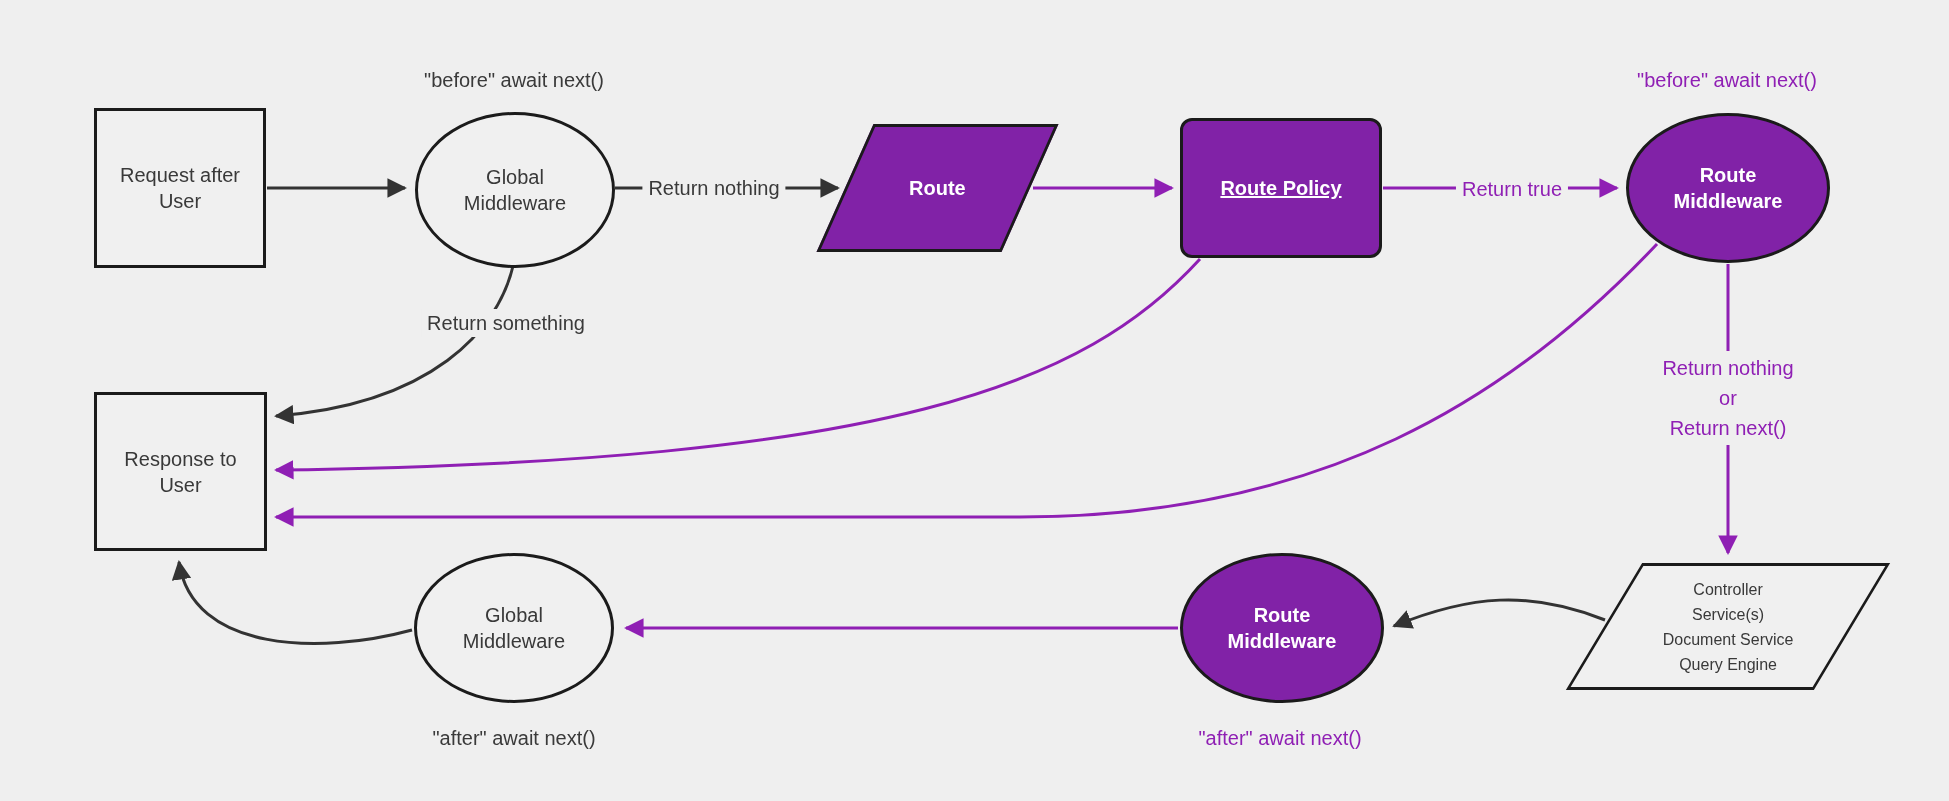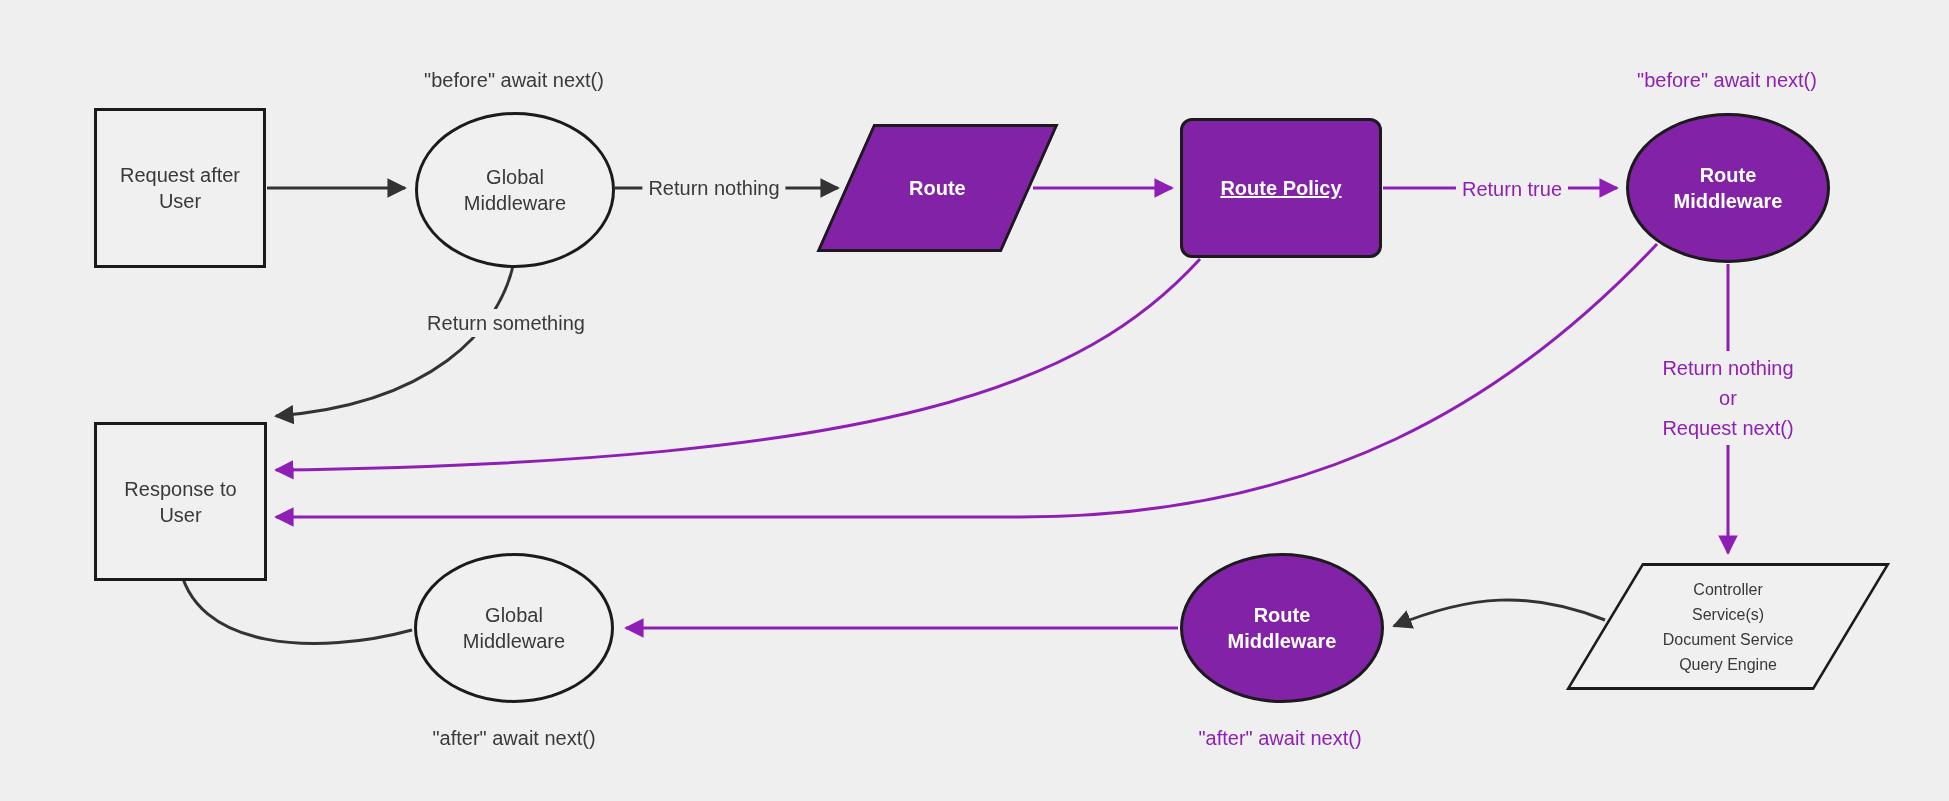--- a/index.html
+++ b/index.html
@@ -120,38 +120,38 @@
   </div>
 
   <div class="node purple ellipse" style="left:1180px; top:553px; width:204px; height:150px;">
     <span class="inner" style="max-width:140px;">Route Middleware</span>
   </div>
 
   <div class="node light ellipse" style="left:414px; top:553px; width:200px; height:150px;">
     <span class="inner" style="max-width:130px;">Global Middleware</span>
   </div>
 
-  <div class="node light" style="left:94px; top:392px; width:173px; height:159px;margin-top:30px;">
+  <div class="node light" style="left:94px; top:392px; width:173px; height:159px;">
     <span class="inner" style="max-width:120px;">Response to User</span>
   </div>
 
   <div class="edge-label dark-label" style="left:514px; top:80px;">"before" await next()</div>
 
   <div class="edge-label purple-label" style="left:1727px; top:80px;">"before" await next()</div>
 
   <div class="edge-label dark-label" style="left:714px; top:188px;">Return nothing</div>
 
   <div class="edge-label purple-label" style="left:1497px; top:189px;margin-left:15px;">Return true</div>
 
   <div class="edge-label dark-label" style="left:506px; top:323px;">Return something</div>
 
   <div class="edge-label purple-label multiline" style="left:1728px; top:398px;">
     <div>Return nothing</div>
     <div>or</div>
-    <div>Request next()</div>
+    <div>Return next()</div>
   </div>
 
 
 
   <div class="edge-label purple-label" style="left:1280px; top:738px;">"after" await next()</div>
 
   <div class="edge-label dark-label" style="left:514px; top:738px;">"after" await next()</div>
 
 </div>
 

